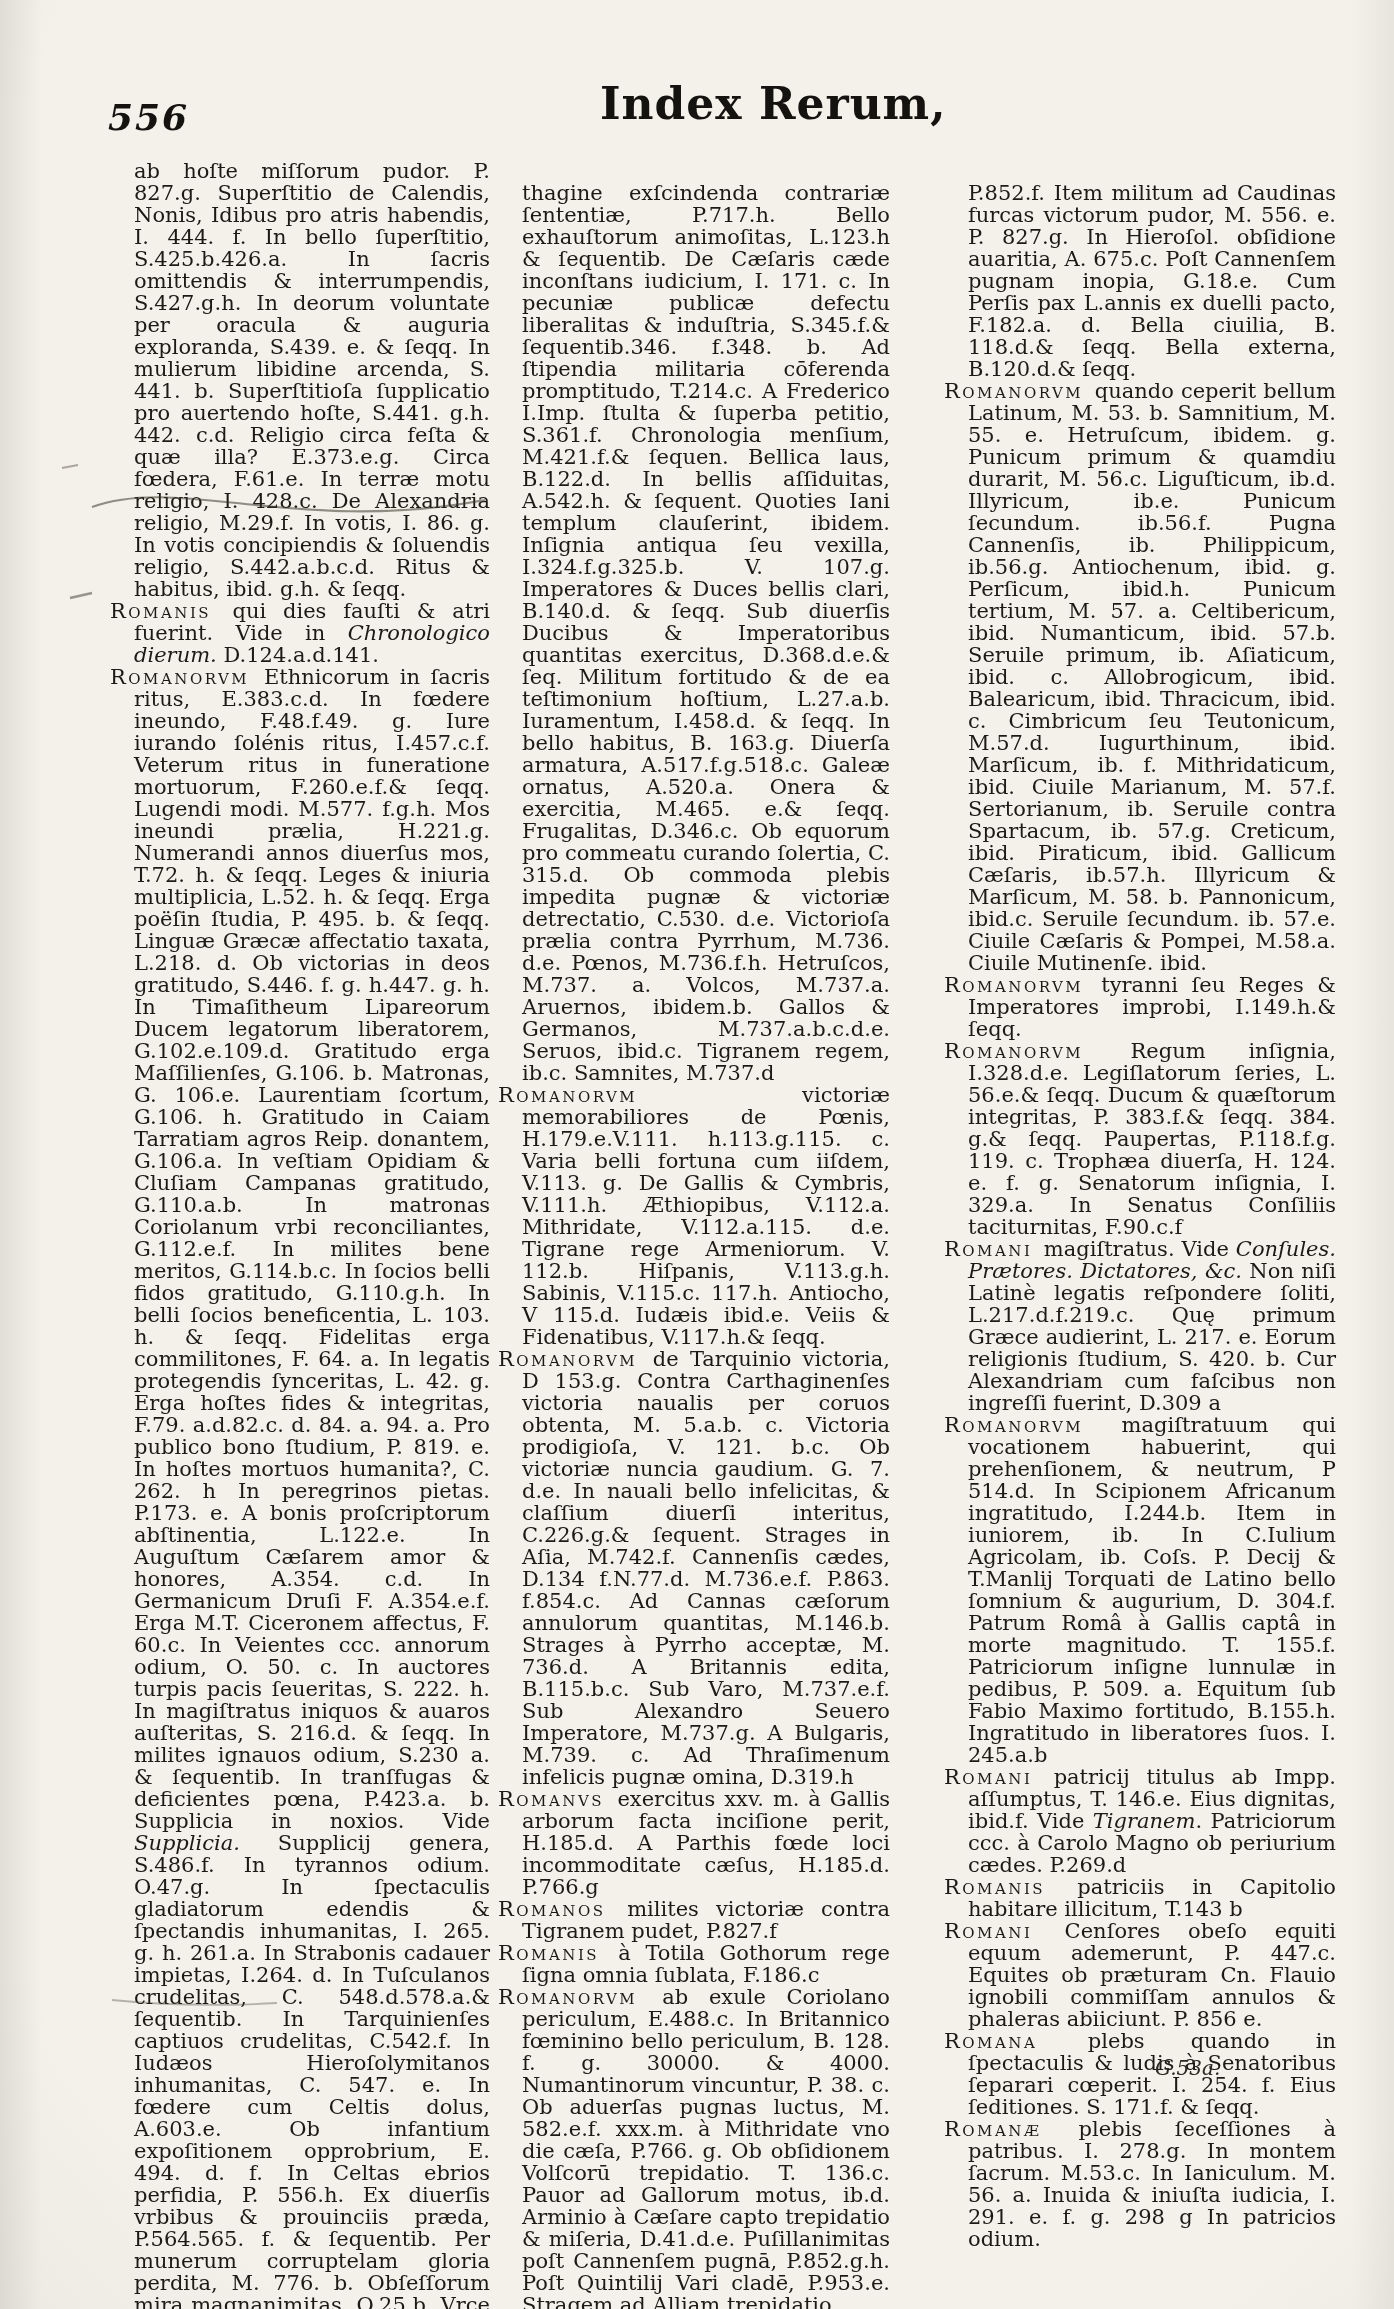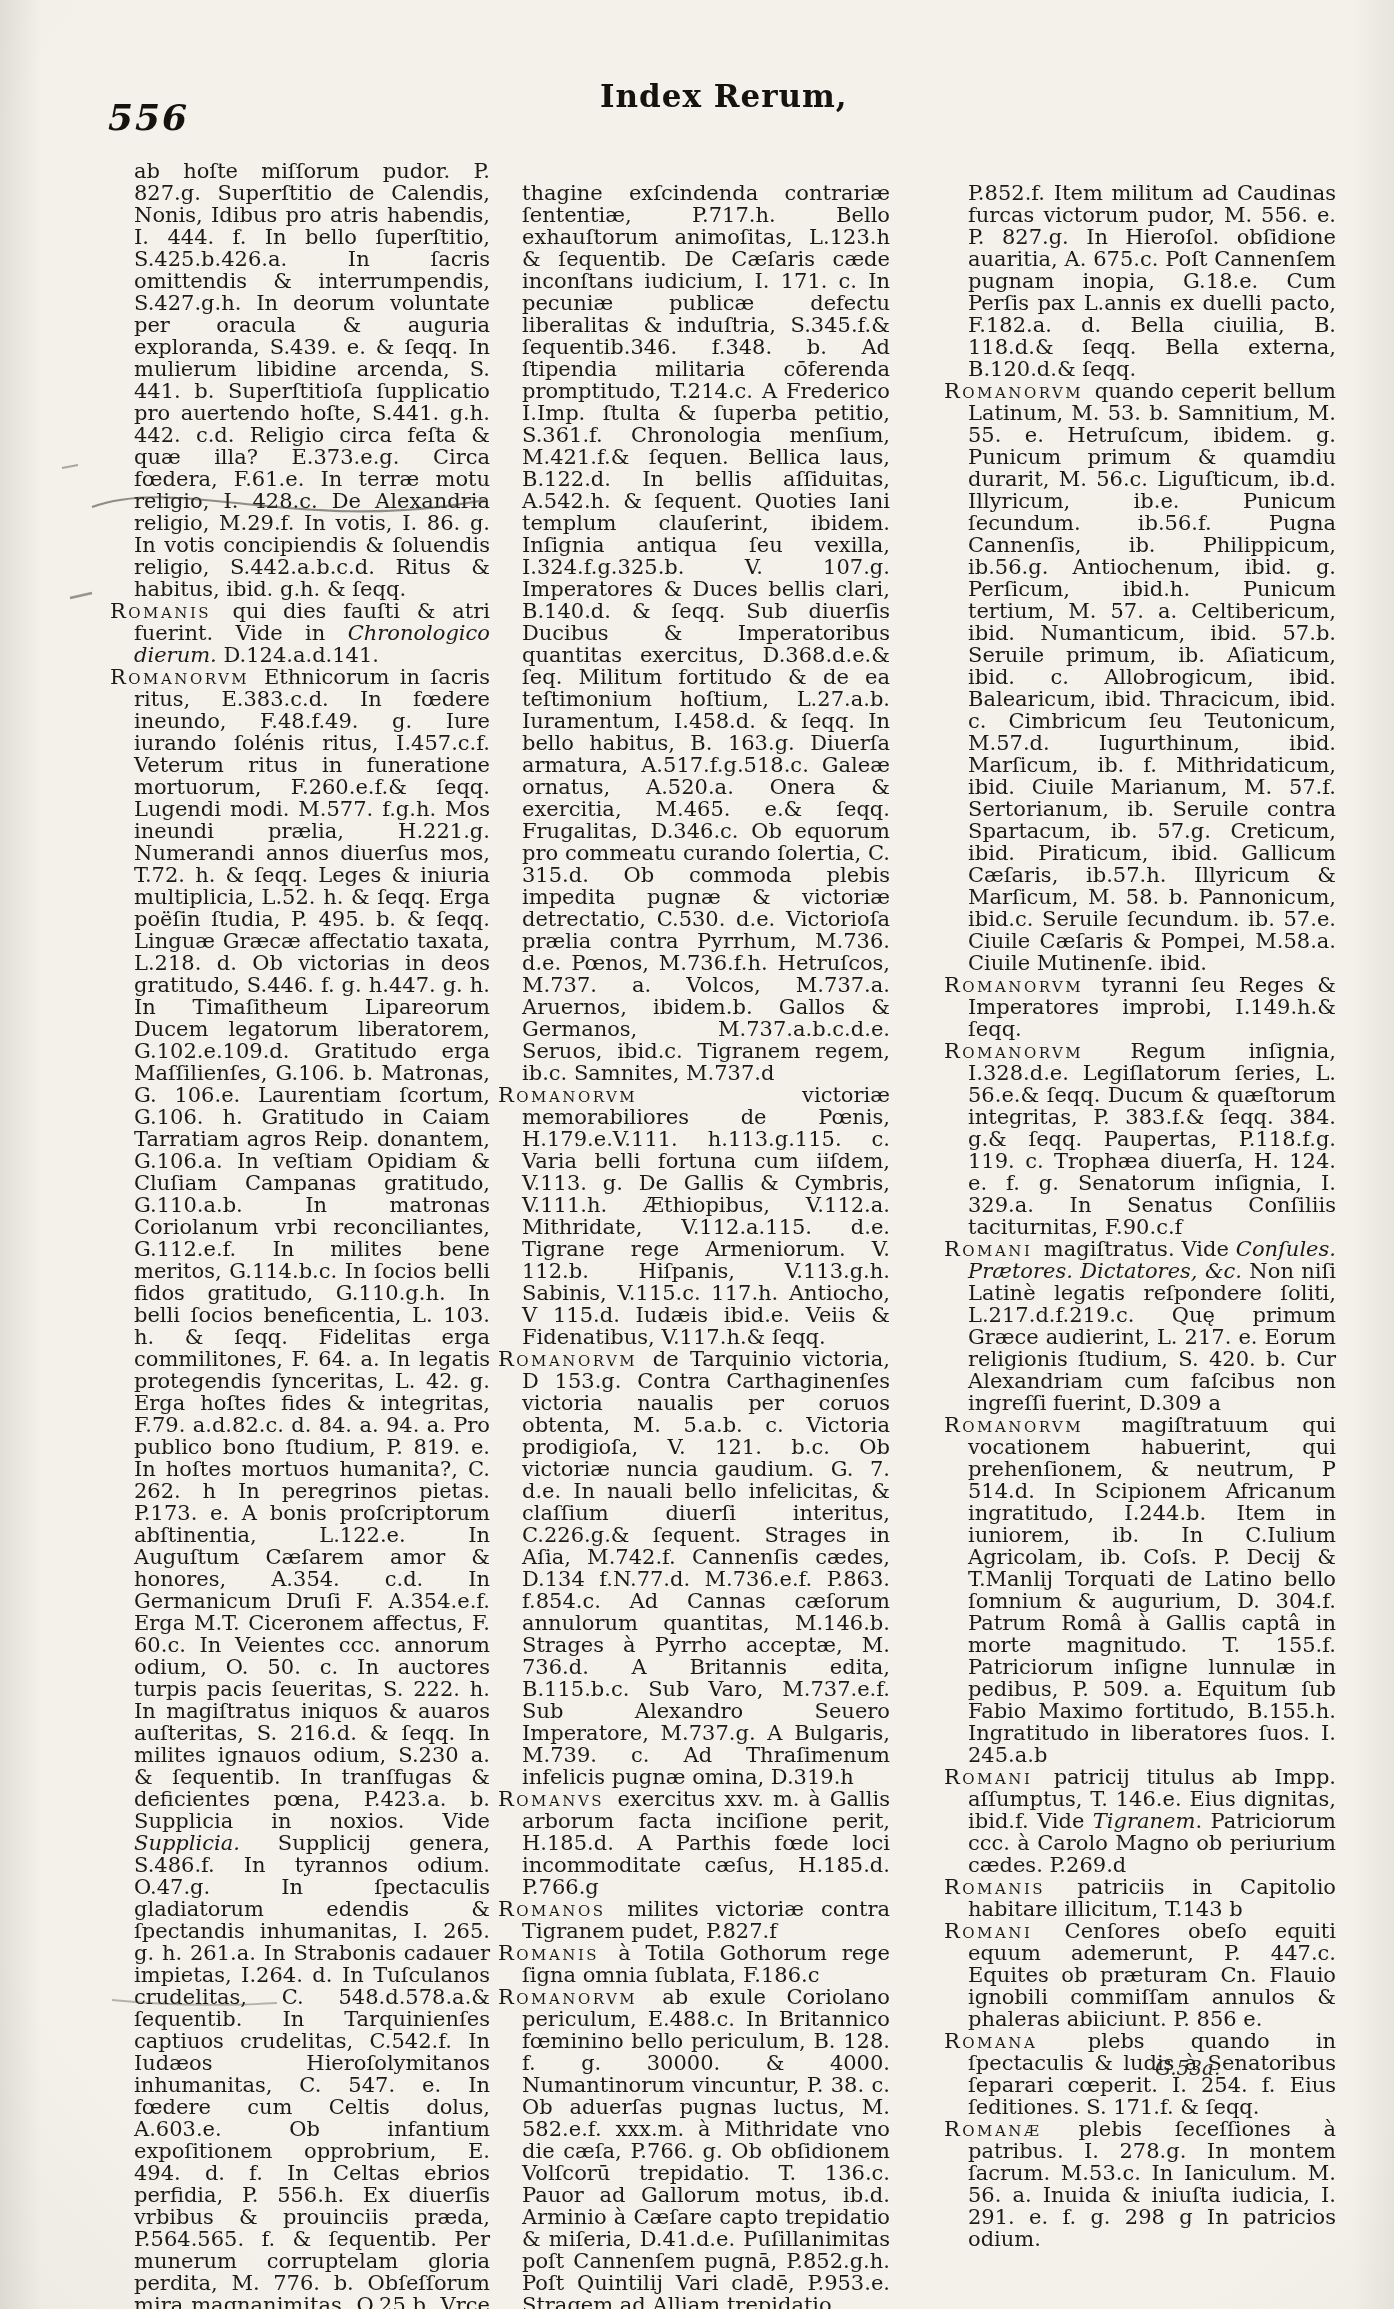--- a/index.html
+++ b/index.html
@@ -15,21 +15,21 @@
     color:#191813;
     overflow:hidden;
   }
   .pagenum{
     position:absolute;left:108px;top:96px;
     font-size:36px;font-style:italic;font-weight:600;
     letter-spacing:2px;color:#14130f;
   }
   .header{
     position:absolute;left:600px;top:78px;
-    font-size:31px;font-weight:600;letter-spacing:1px;
+    font-size:44px;font-weight:600;letter-spacing:1px;
     color:#14130f;white-space:nowrap;
   }
   .col{
     position:absolute;
     font-size:21px;line-height:22px;
     text-align:justify;
     color:#1b1a15;
   }
   .col-1{left:110px;top:160px;width:380px;}
   .col-2{left:498px;top:182px;width:392px;}

